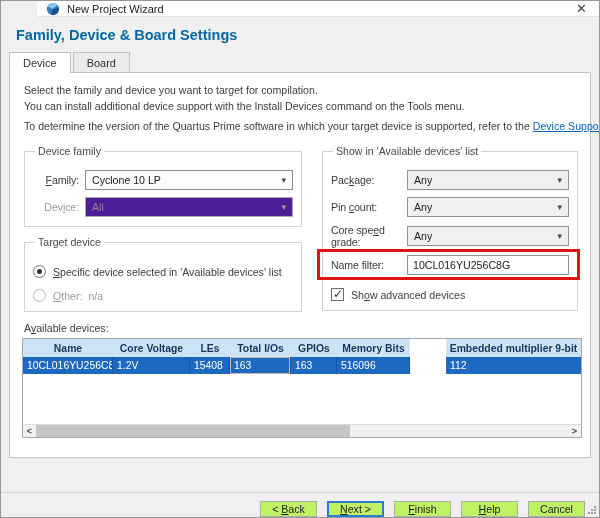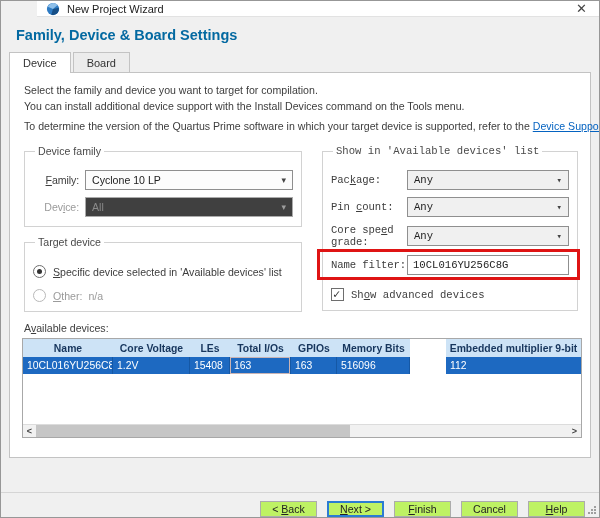--- a/index.html
+++ b/index.html
@@ -29,36 +29,36 @@
   .pane { margin:0 8px; background:#fff; border:1px solid #c3c3c3; height:386px;
           padding:9px 6px 6px 6px; position:relative; z-index:1; }
 
   .intro { margin-left:8px; font-size:10.6px; color:#3d3d3d; line-height:16px; white-space:nowrap; }
   .intro-gap { height:4px; }
   .link { color:#0563c1; text-decoration:underline; cursor:pointer; }
 
   
   .cols { display:flex; gap:20px; margin:11px 6px 0 8px; }
   .col-left  { width:278px; display:flex; flex-direction:column; gap:9px; }
-  .col-right { flex:1;font-family:Liberation Mono, monospace; }
+  .col-right { flex:1; }
 
   fieldset { border:1px solid #d2d2d2; padding:6px 8px 9px 8px; }
   legend { font-size:10.6px; color:#4a4a4a; padding:0 3px; margin-left:2px; }
 
   .ctl-row { display:flex; align-items:center; margin-top:7px; }
   .lbl { font-size:10.6px; color:#3d3d3d; letter-spacing:-0.1px; }
   .lbl.dis { color:#9b9b9b; }
   .lbl-left { width:46px; text-align:right; margin-right:6px; flex:0 0 auto; }
   .lbl-right { width:76px; flex:0 0 auto; }
 
   .select { flex:1; height:20px; border:1px solid #8f8f8f; background:#fcfcfc;
             display:flex; align-items:center; padding:0 6px; font-size:10.6px; color:#222; cursor:default; }
   .select .arrow { margin-left:auto; font-size:9px; color:#444; }
   .select.gray { background:#f0f0f0; }
-  .select.disabled { background:#404040; border-color:#ababab; color:#8a8a8a; }
+  .select.disabled { background:#4c1d95; border-color:#ababab; color:#8a8a8a; }
   .select.disabled .arrow { color:#9d9d9d; }
 
   .textbox { flex:1; height:20px; border:1px solid #8f8f8f; background:#fff;
              font-family:inherit; font-size:10.6px; color:#222; padding:0 5px; }
 
   
   .radio-row { display:flex; align-items:center; margin-top:11px; }
   .radio { width:13px; height:13px; border:1px solid #6e6e6e; border-radius:50%;
            background:#fff; margin-right:7px; position:relative; flex:0 0 auto; }
   .radio.checked::after { content:""; position:absolute; left:3px; top:3px; width:5px; height:5px;
@@ -262,22 +262,22 @@
         <div class="hs-btn">&gt;</div>
       </div>
     </div>
 
   </div>
 
   <div class="bottom">
     <button class="btn"><span>&lt; </span><u>B</u><span>ack</span></button>
     <button class="btn focused"><span></span><u>N</u><span>ext &gt;</span></button>
     <button class="btn"><span></span><u>F</u><span>inish</span></button>
+    <button class="btn"><span></span><u>H</u><span>elp</span></button>
     <button class="btn"><span>Cancel</span></button>
-    <button class="btn"><span></span><u>H</u><span>elp</span></button>
   </div>
 
   <div class="grip">
       <i></i>
       <i></i>
       <i></i>
       <i></i>
       <i></i>
       <i></i>
     </div>

